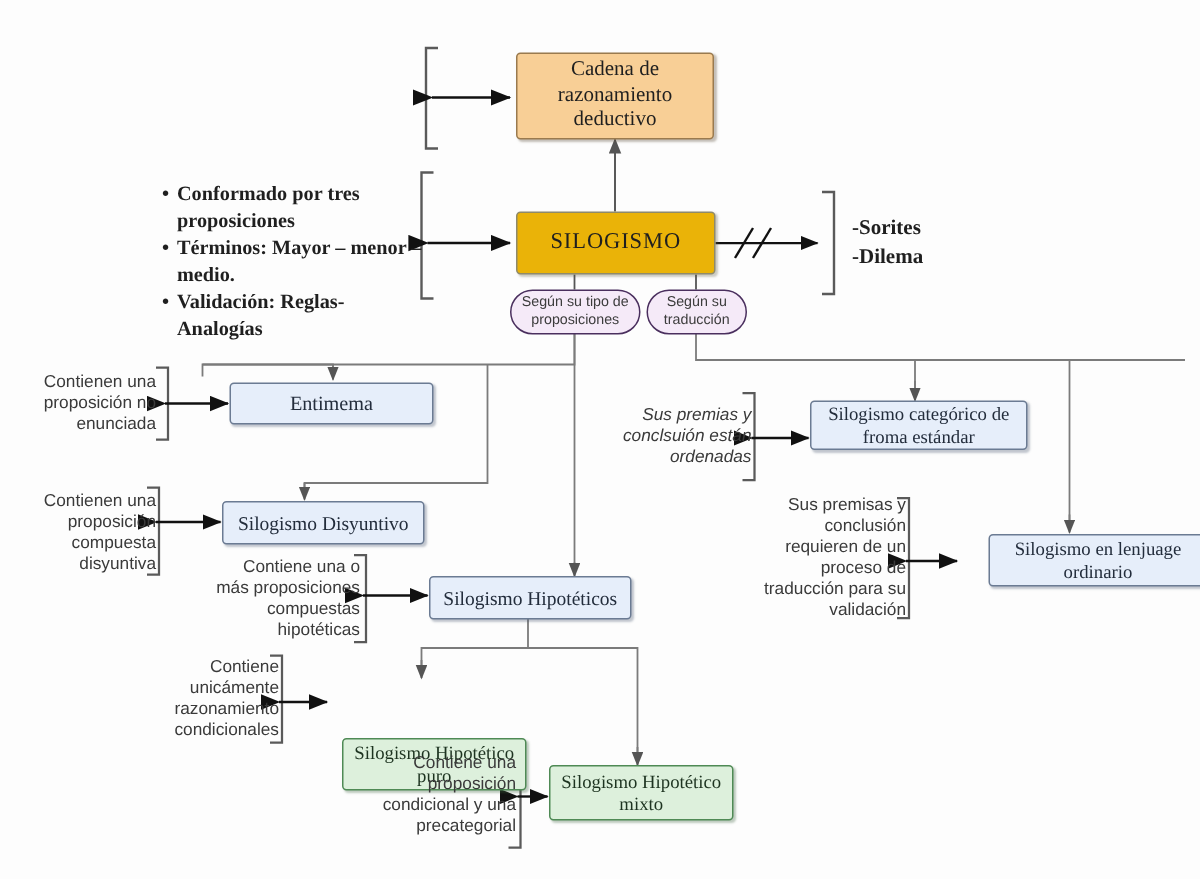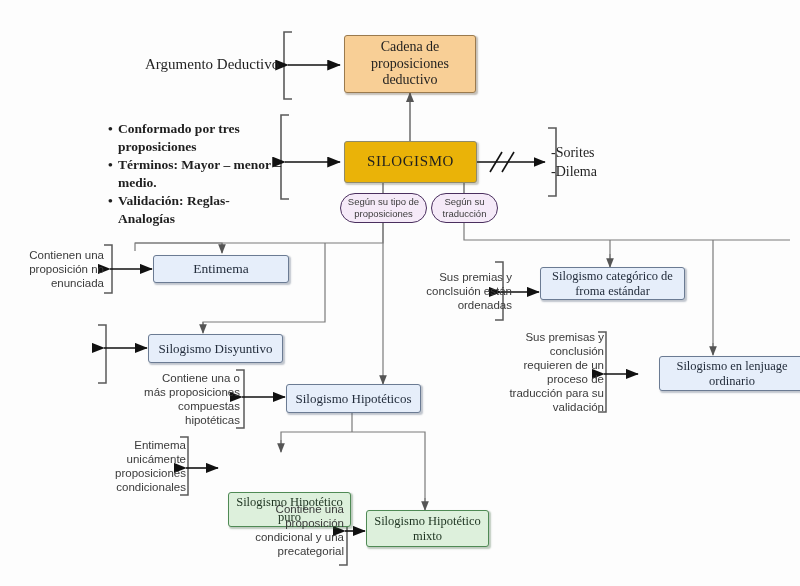--- a/index.html
+++ b/index.html
@@ -195,21 +195,21 @@
     <path d="M339,497 L347,497 L347,565 L339,565" fill="none" stroke="#5a5a5a" stroke-width="1.5"></path>
     <line x1="345" y1="531" x2="365" y2="531" stroke="#111111" stroke-width="1.6" marker-start="url(#arrDark)" marker-end="url(#arrDark)"></line>
 
     <path d="M495,262 L503,262 L503,320 L495,320" fill="none" stroke="#5a5a5a" stroke-width="1.5"></path>
     <line x1="501" y1="292" x2="539" y2="292" stroke="#111111" stroke-width="1.6" marker-start="url(#arrDark)" marker-end="url(#arrDark)"></line>
 
     <path d="M598,332 L606,332 L606,412 L598,412" fill="none" stroke="#5a5a5a" stroke-width="1.5"></path>
     <line x1="604" y1="374" x2="638" y2="374" stroke="#111111" stroke-width="1.6" marker-start="url(#arrDark)" marker-end="url(#arrDark)"></line>
   </svg>
 
-  <div class="node node-serif n-orange" style="left:344px; top:35px; width:132px; height:58px; font-size:14px;">Cadena de proposiciones deductivo</div>
+  <div class="node node-serif n-orange" style="left:344px; top:35px; width:132px; height:58px; font-size:14px;">Cadena de razonamiento deductivo</div>
 
   <div class="node node-serif n-cream" style="left:344px; top:141px; width:133px; height:42px; font-size:15px; letter-spacing:0.6px;">SILOGISMO</div>
 
   <div class="node n-ellipse" style="left:340px; top:193px; width:87px; height:30px;">Según su tipo de proposiciones</div>
 
   <div class="node n-ellipse" style="left:431px; top:193px; width:67px; height:30px;">Según su traducción</div>
 
   <div class="node node-serif n-blue" style="left:153px; top:255px; width:136px; height:28px; font-size:13.5px;">Entimema</div>
 
   <div class="node node-serif n-blue" style="left:148px; top:334px; width:135px; height:29px; font-size:13px;">Silogismo Disyuntivo</div>
@@ -217,41 +217,41 @@
   <div class="node node-serif n-blue" style="left:286px; top:384px; width:135px; height:29px; font-size:13px;">Silogismo Hipotéticos</div>
 
   <div class="node node-serif n-green" style="left:228px; top:452px; width:123px; height:35px; font-size:12.5px;margin-top:40px;">Silogismo Hipotético puro</div>
 
   <div class="node node-serif n-green" style="left:366px; top:510px; width:123px; height:37px; font-size:12.5px;">Silogismo Hipotético mixto</div>
 
   <div class="node node-serif n-blue" style="left:540px; top:267px; width:145px; height:33px; font-size:12.5px;">Silogismo categórico de froma estándar</div>
 
   <div class="node node-serif n-blue" style="left:639px; top:356px; width:146px; height:35px; font-size:12.5px;margin-left:20px;">Silogismo en lenjuage ordinario</div>
 
-  <div class="big-label" style="left:145px; top:56px;">Argumento Deductivo</div>
 
   <div class="bullets" style="left:106px; top:120px; width:180px;">
     <ul>
       <li>Conformado por tres proposiciones</li>
       <li>Términos: Mayor – menor – medio.</li>
       <li>Validación: Reglas-Analogías</li>
     </ul>
   </div>
 
-  <div class="side-list" style="left:551px; top:144px;">
+  <div class="side-list" style="left:568px; top:144px;font-weight:bold;">
     <div>-Sorites</div>
     <div>-Dilema</div>
   </div>
 
   <div class="note" style="left:14px; top:246px; width:90px; height:46px;">Contienen  una proposición no enunciada</div>
 
+  <div class="note" style="left:8px; top:326px; width:96px; height:58px;">Contienen una proposición compuesta disyuntiva</div>
 
   <div class="note" style="left:140px; top:371px; width:100px; height:56px;">Contiene una o más proposiciones compuestas hipotéticas</div>
 
-  <div class="note" style="left:104px; top:438px; width:82px; height:56px;">Entimema unicámente proposiciones condicionales</div>
+  <div class="note" style="left:104px; top:438px; width:82px; height:56px;">Contiene unicámente razonamiento condicionales</div>
 
   <div class="note" style="left:244px; top:499px; width:100px; height:62px;">Contiene una proposición condicional y una precategorial</div>
 
-  <div class="note" style="left:418px; top:264px; width:94px; height:54px;">Sus premias y conclsuión están ordenadas</div>
+  <div class="note" style="left:407px; top:264px; width:94px; height:54px;font-style:italic;">Sus premias y conclsuión están ordenadas</div>
 
   <div class="note" style="left:498px; top:334px; width:106px; height:76px;">Sus premisas y conclusión requieren de un proceso de traducción para su validación</div>
 
 </div>
 
 </body></html>

